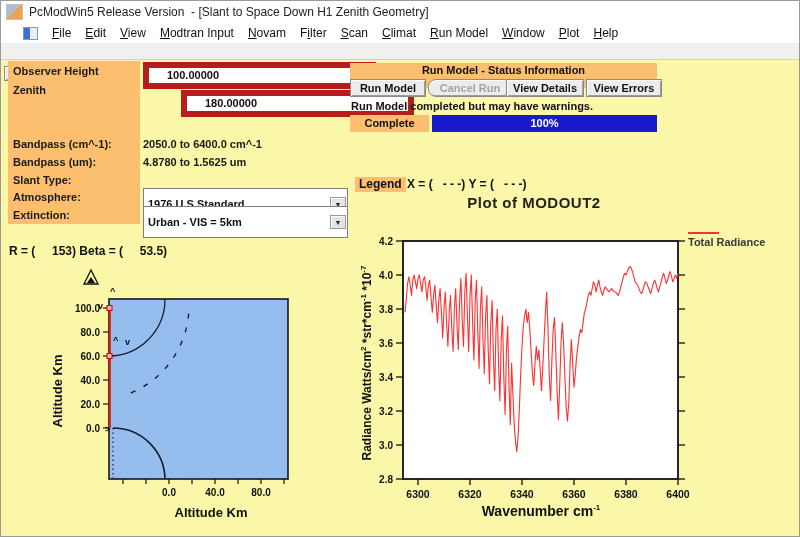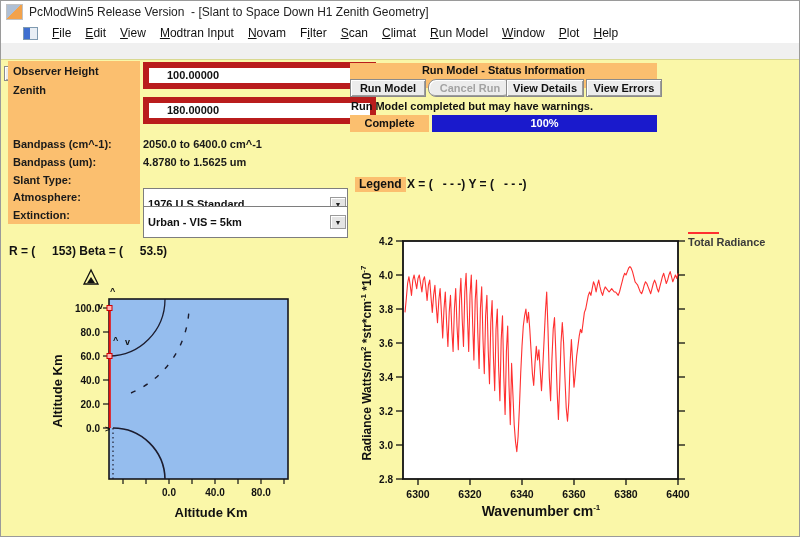--- a/index.html
+++ b/index.html
@@ -149,21 +149,21 @@
   <div class="label-col"></div>
   <span class="flabel" style="top:64px;">Observer Height</span>
   <span class="flabel" style="top:83px;">Zenith</span>
   <span class="flabel" style="top:137px;">Bandpass (cm^-1):</span>
   <span class="flabel" style="top:155px;">Bandpass (um):</span>
   <span class="flabel" style="top:173px;">Slant Type:</span>
   <span class="flabel" style="top:190px;">Atmosphere:</span>
   <span class="flabel" style="top:208px;">Extinction:</span>
 
   <div class="finput" style="top:61px;">100.00000</div>
-  <div class="finput" style="top:96px;">180.00000</div>
+  <div class="finput" style="top:89px;margin-left:38px;">180.00000</div>
   <span class="fvalue" style="top:137px;">2050.0 to 6400.0 cm^-1</span>
   <span class="fvalue" style="top:155px;">4.8780 to 1.5625 um</span>
   <span class="fvalue" style="top:173px;"></span>
 
   <div class="dropdown" style="top:187px;">
     <span class="dd-text">1976 U S Standard</span>
     <span class="dd-arrow">▼</span>
   </div>
   <div class="dropdown" style="top:205px;">
     <span class="dd-text">Urban - VIS = 5km</span>
@@ -174,20 +174,21 @@
   <button class="dlg-btn" style="left:349px;width:76px;">Run Model</button>
   <button class="dlg-btn disabled" style="left:427px;width:84px;border-radius:8px;">Cancel Run</button>
   <button class="dlg-btn" style="left:505px;width:78px;">View Details</button>
   <button class="dlg-btn" style="left:585px;width:76px;">View Errors</button>
   <span class="status-msg">Run Model completed but may have warnings.</span>
   <div class="complete-badge">Complete</div>
   <div class="progress-bar">100%</div>
 
   <span class="legend-chip">Legend</span>
   <span class="legend-xy">X = (   - - -) Y = (   - - -)</span>
+  <div class="plot-title">Plot of MODOUT2</div>
   <span class="r-beta">R = (     153) Beta = (     53.5)</span>
 
   <svg id="geo-svg" class="geo-svg" width="270" height="275" viewBox="0 0 270 275">
       <rect x="68" y="36" width="179" height="180" fill="#95BDEE" stroke="#16161d" stroke-width="1.6"></rect>
       <line x1="82" y1="216" x2="82" y2="221" stroke="#111" stroke-width="1.2"></line>
       <line x1="105" y1="216" x2="105" y2="221" stroke="#111" stroke-width="1.2"></line>
       <line x1="128" y1="216" x2="128" y2="221" stroke="#111" stroke-width="1.2"></line>
       <line x1="151" y1="216" x2="151" y2="221" stroke="#111" stroke-width="1.2"></line>
       <line x1="174" y1="216" x2="174" y2="221" stroke="#111" stroke-width="1.2"></line>
       <line x1="197" y1="216" x2="197" y2="221" stroke="#111" stroke-width="1.2"></line>

